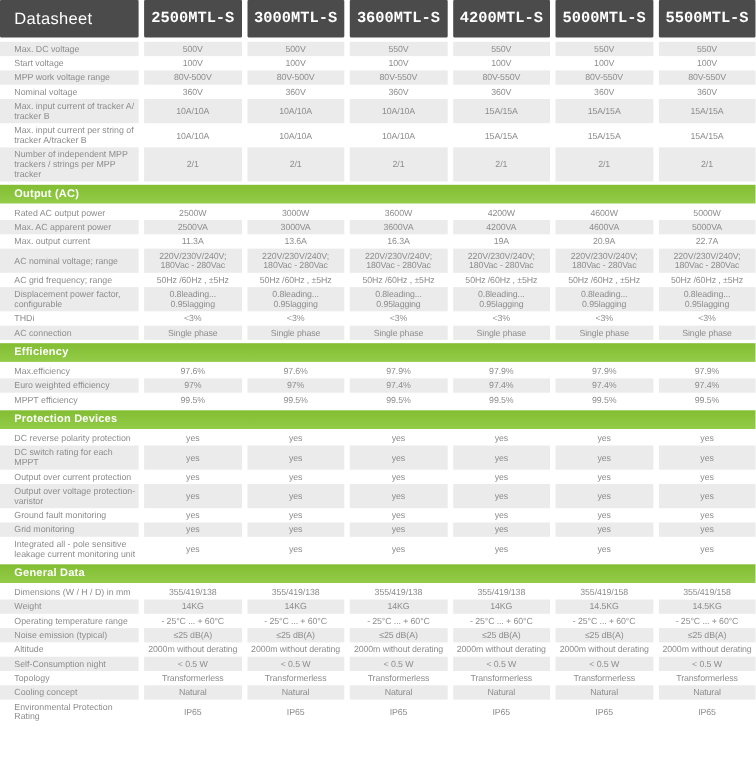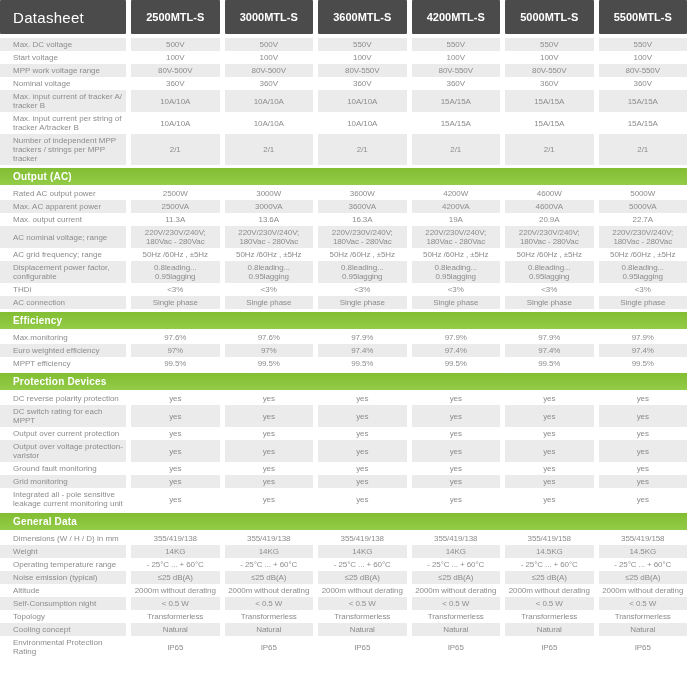--- a/index.html
+++ b/index.html
@@ -27,23 +27,24 @@
   .hdr-title {
     width: 126px; flex: none;
     background: var(--dark); color: #fff;
     font-size: 15px; font-weight: normal; letter-spacing: 0.3px;
     display: flex; align-items: center; padding-left: 13px;
     border-radius: 1px;
   }
   .hdr-model {
     flex: 1; margin-left: 5px;
     background: var(--dark); color: #fff;
-    font-size: 11px; font-weight: bold;
+    font-size: 14px; font-weight: bold;
     display: flex; align-items: center; justify-content: center;
     border-radius: 1px;
+    font-family: Liberation Mono, monospace;
   }
 
   
   .section-bar {
     background: linear-gradient(to bottom, #82bd32, #93cc48);
     color: #fff; font-size: 10px; font-weight: bold;
     padding: 3px 0 3px 13px;
     margin: 3px 0 2px 0;
     letter-spacing: 0.2px;
   }
@@ -216,21 +217,21 @@
         <div class="label-cell">AC connection</div>
         <div class="value-cell">Single phase</div>
         <div class="value-cell">Single phase</div>
         <div class="value-cell">Single phase</div>
         <div class="value-cell">Single phase</div>
         <div class="value-cell">Single phase</div>
         <div class="value-cell">Single phase</div>
       </div>
       <div class="section-bar">Efficiency</div>
       <div class="row">
-        <div class="label-cell">Max.monitoring</div>
+        <div class="label-cell">Max.efficiency</div>
         <div class="value-cell">97.6%</div>
         <div class="value-cell">97.6%</div>
         <div class="value-cell">97.9%</div>
         <div class="value-cell">97.9%</div>
         <div class="value-cell">97.9%</div>
         <div class="value-cell">97.9%</div>
       </div>
       <div class="row alt">
         <div class="label-cell">Euro weighted efficiency</div>
         <div class="value-cell">97%</div>

